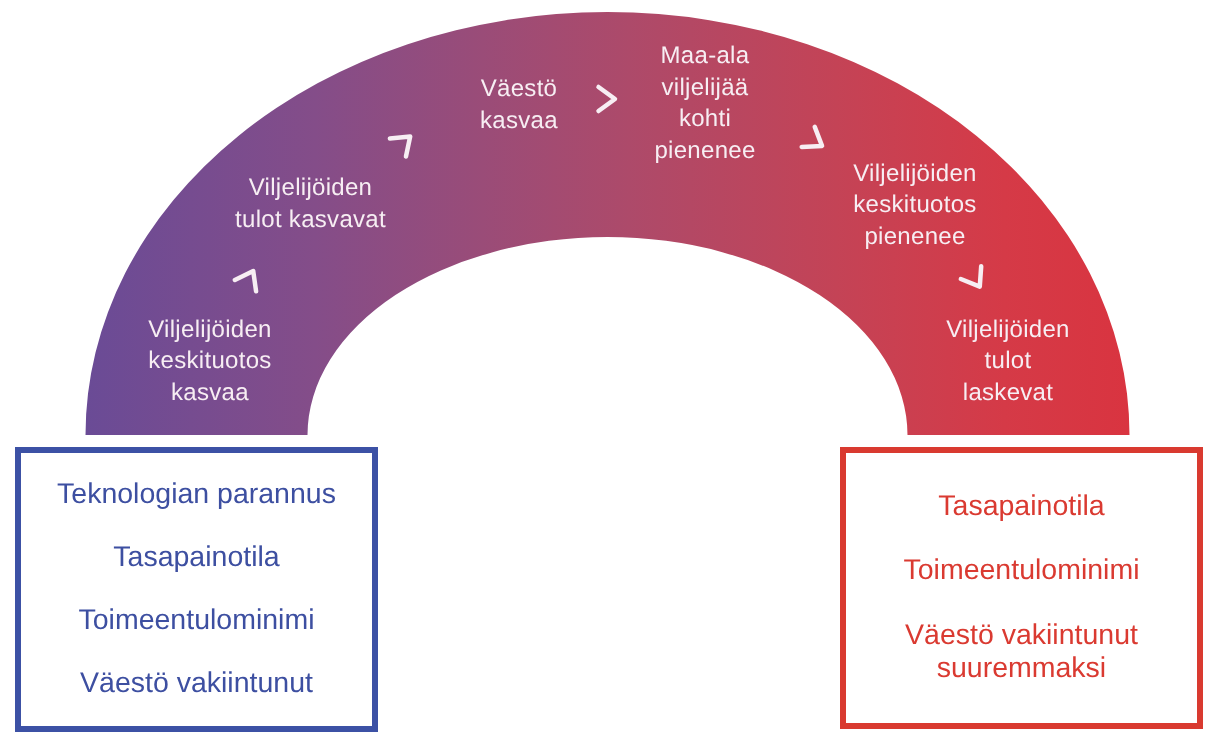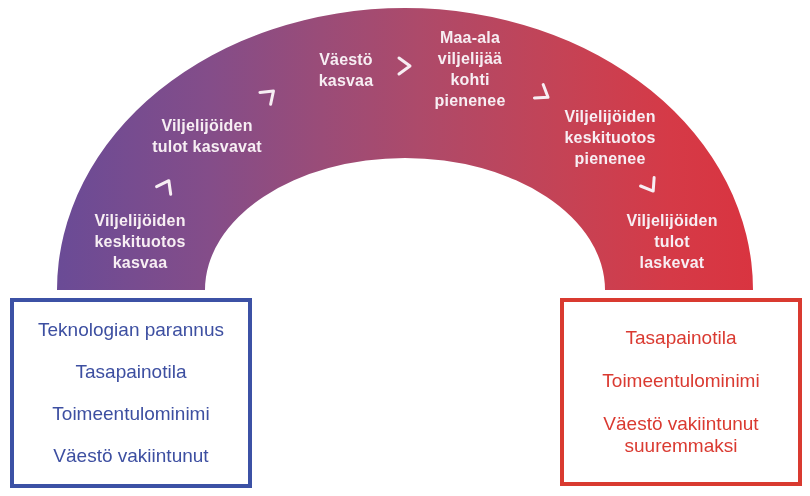--- a/index.html
+++ b/index.html
@@ -21,21 +21,20 @@
   }
   .arc-label {
     position: absolute;
     transform: translate(-50%, -50%);
     color: #f7eef3;
     font-size: 16px;
     line-height: 21px;
     letter-spacing: 0.2px;
     text-align: center;
     white-space: pre-line;
-    font-weight: bold;
   }
   .state-box {
     position: absolute;
     top: 298px;
     width: 234px;
     display: flex;
     flex-direction: column;
     align-items: center;
     justify-content: center;
     text-align: center;

